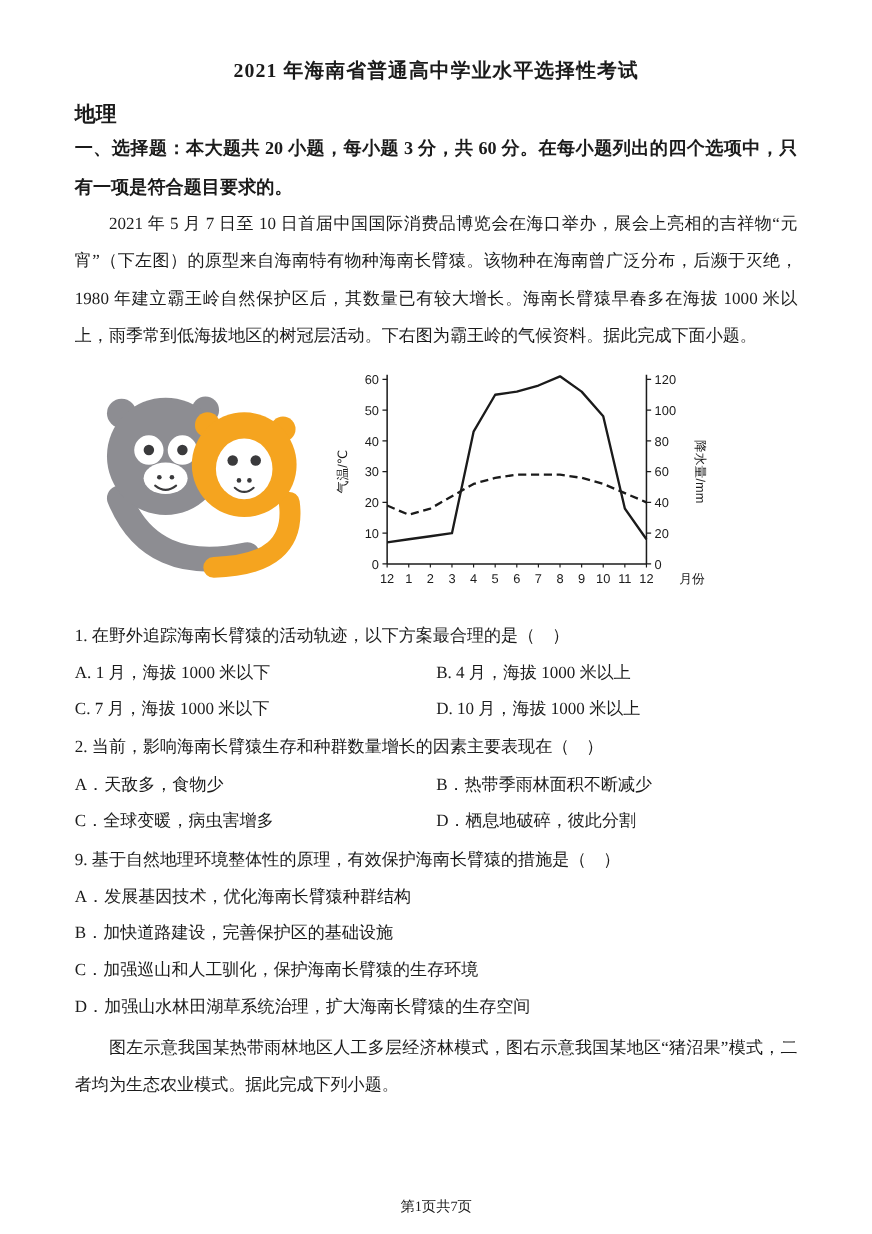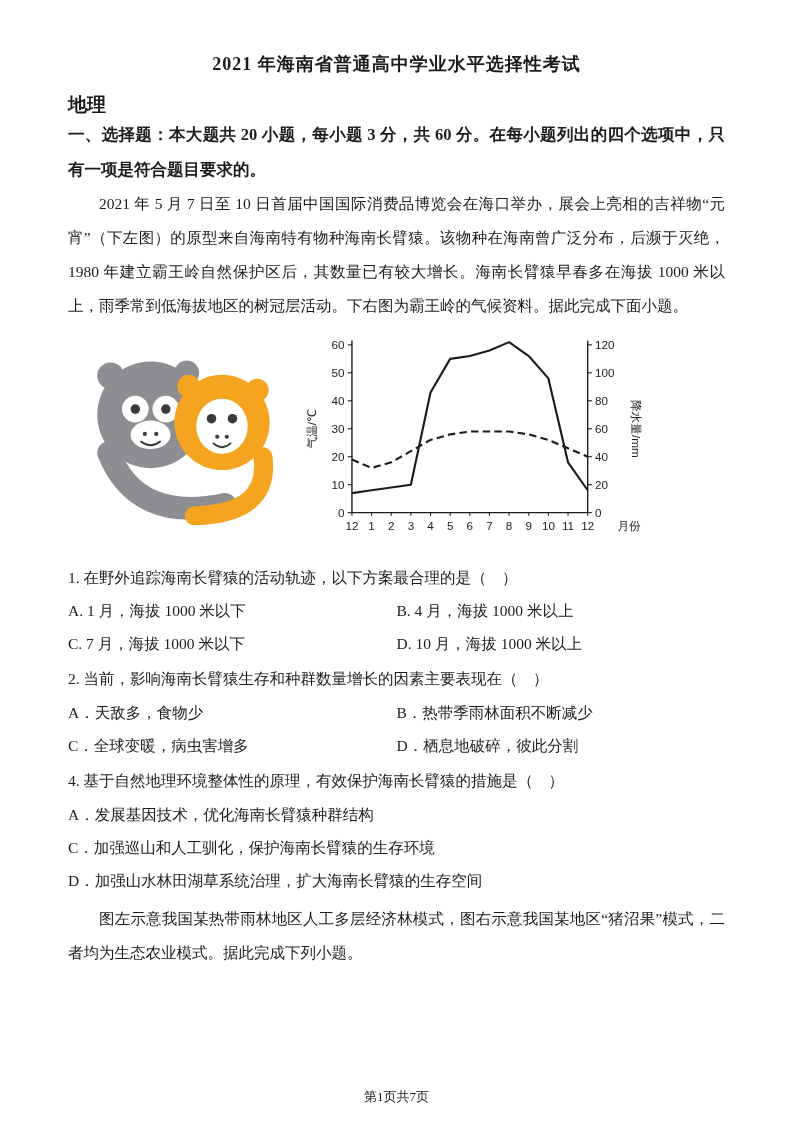--- a/index.html
+++ b/index.html
@@ -165,23 +165,24 @@
     <p class="stem">2. 当前，影响海南长臂猿生存和种群数量增长的因素主要表现在（　）</p>
     <div class="options two-col">
       <span class="opt">A．天敌多，食物少</span>
       <span class="opt">B．热带季雨林面积不断减少</span>
       <span class="opt">C．全球变暖，病虫害增多</span>
       <span class="opt">D．栖息地破碎，彼此分割</span>
     </div>
   </div>
 
   <div class="question">
-    <p class="stem">4. 基于自然地理环境整体性的原理，有效保护海南长臂猿的措施是（　）</p>
+    <p class="stem">9. 基于自然地理环境整体性的原理，有效保护海南长臂猿的措施是（　）</p>
     <div class="options one-col">
       <span class="opt">A．发展基因技术，优化海南长臂猿种群结构</span>
+      <span class="opt">B．加快道路建设，完善保护区的基础设施</span>
       <span class="opt">C．加强巡山和人工驯化，保护海南长臂猿的生存环境</span>
       <span class="opt">D．加强山水林田湖草系统治理，扩大海南长臂猿的生存空间</span>
     </div>
   </div>
 
   <p class="para indent" style="margin-top:4px">图左示意我国某热带雨林地区人工多层经济林模式，图右示意我国某地区“猪沼果”模式，二者均为生态农业模式。据此完成下列小题。</p>
 
 </div>
 
 <div class="page-footer">第1页共7页</div>

